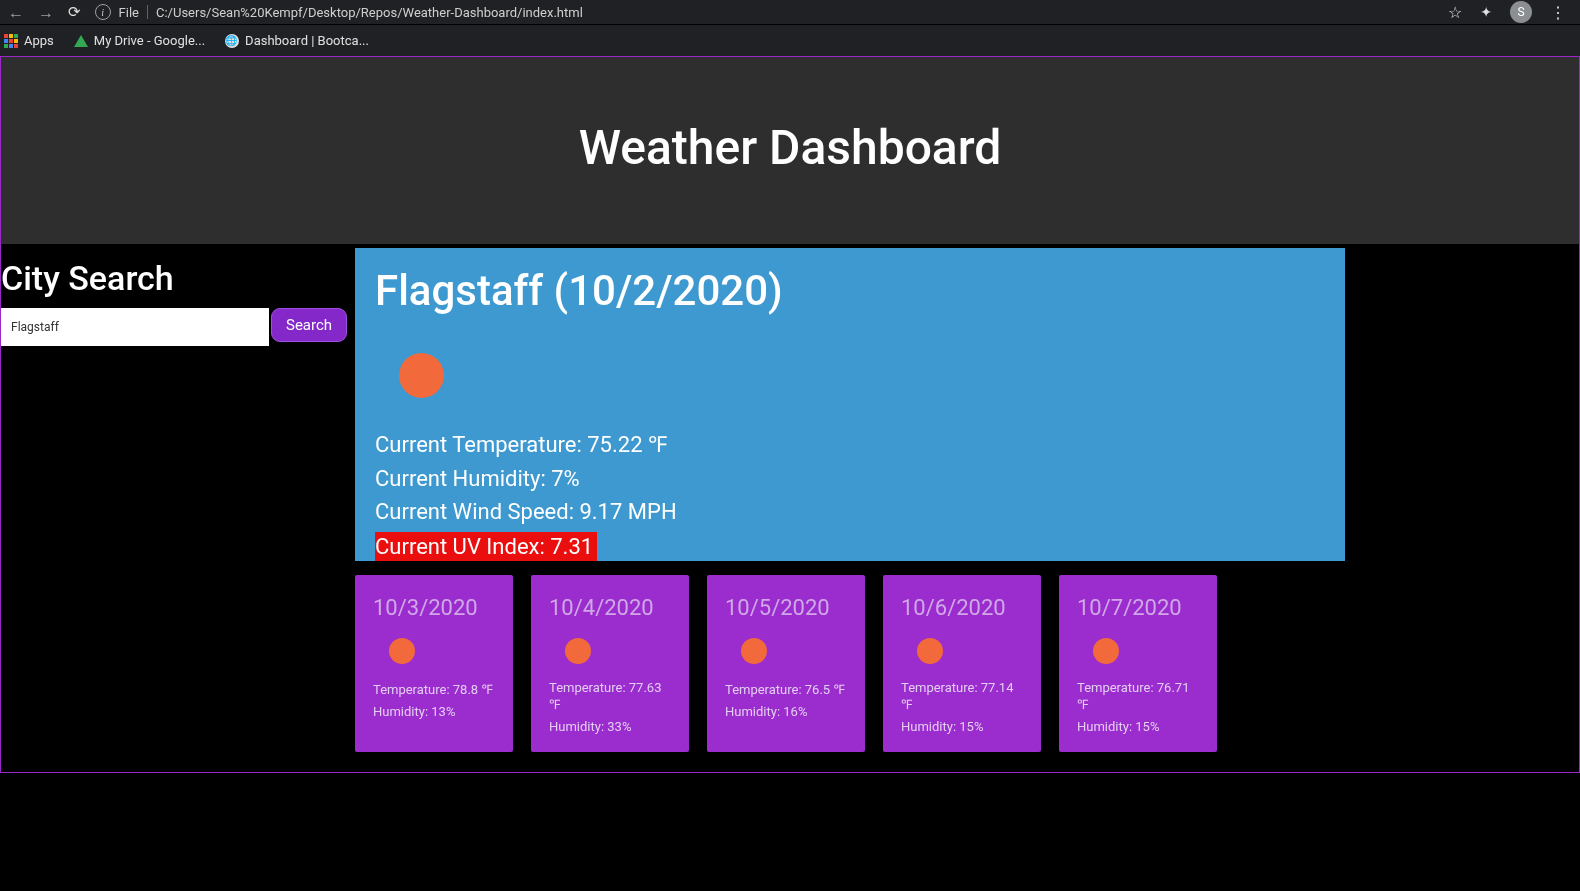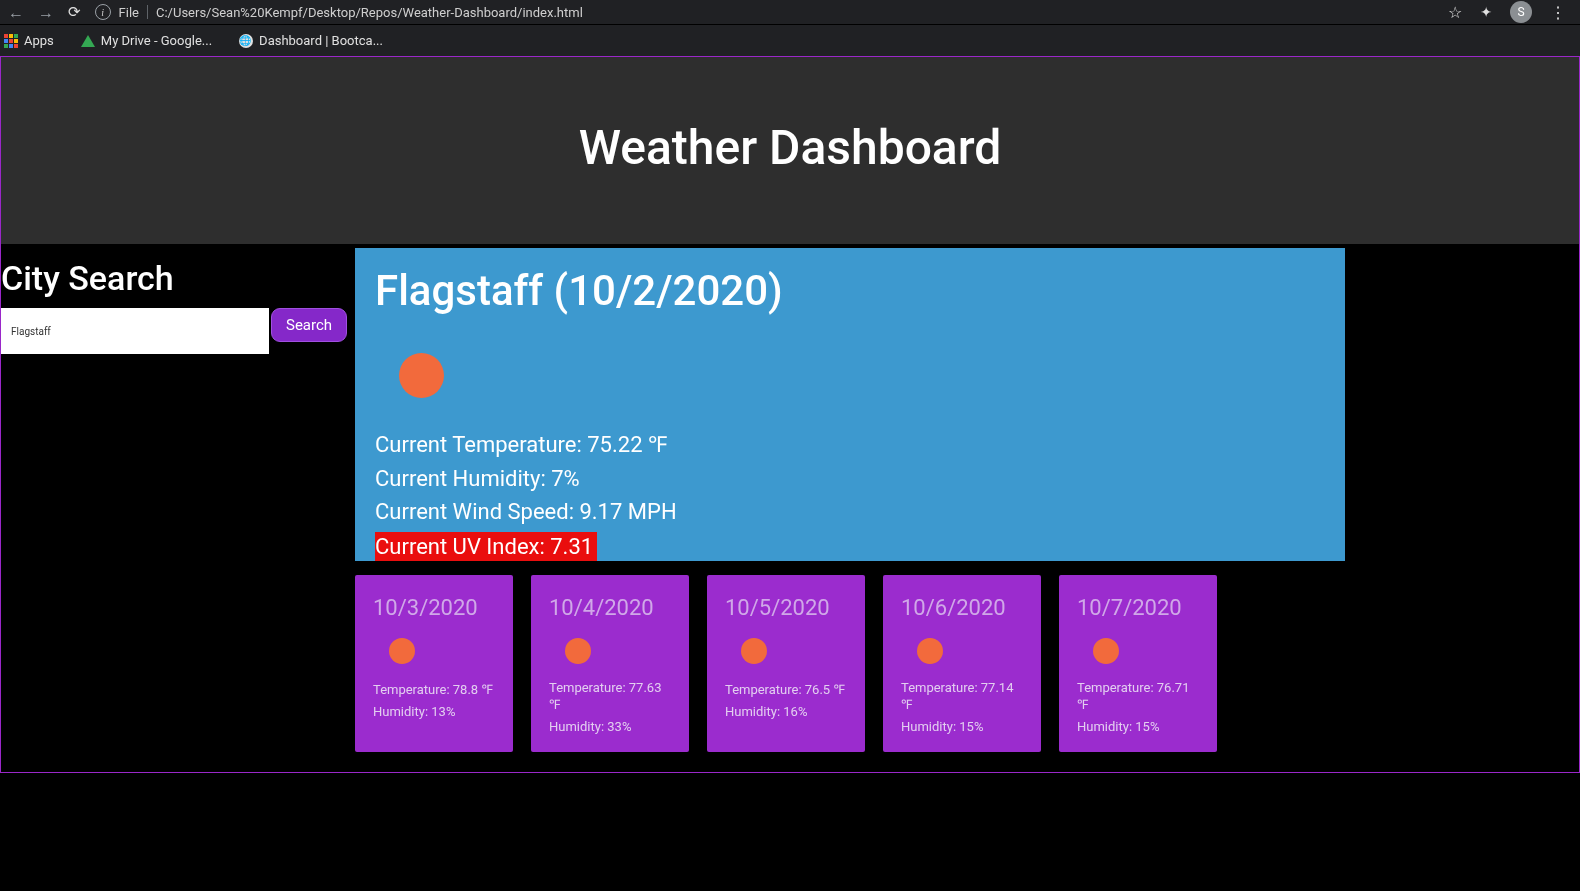--- a/index.html
+++ b/index.html
@@ -77,21 +77,21 @@
       justify-content: center;
     }
     .dots-vert { font-size: 16px; }
 
     .bookmarks-bar {
       background: #202124;
       height: 32px;
       display: flex;
       align-items: center;
       padding: 0 8px 0 4px;
-      gap: 27px;
+      gap: 20px;
       border-top: 1px solid #000;
     }
     .bookmark-item {
       display: flex;
       align-items: center;
       gap: 6px;
       color: #e0e0e0;
       font-size: 13px;
     }
     .apps-icon {
@@ -158,25 +158,25 @@
     .sidebar h2 {
       font-size: 34px;
       font-weight: 500;
       padding: 14px 0 10px 0;
     }
     .search-row {
       display: flex;
     }
     .search-row input {
       flex: 0 0 268px;
-      height: 46px;
+      height: 38px;
       padding: 0 10px;
       border: none;
       background: #fff;
-      font-size: 10px;
+      font-size: 12px;
       color: #333;
     }
     .search-row button {
       background: #8528c9;
       color: #fff;
       border: 1px solid #a050e0;
       border-radius: 9px;
       padding: 0 14px;
       font-size: 15px;
       height: 34px;

